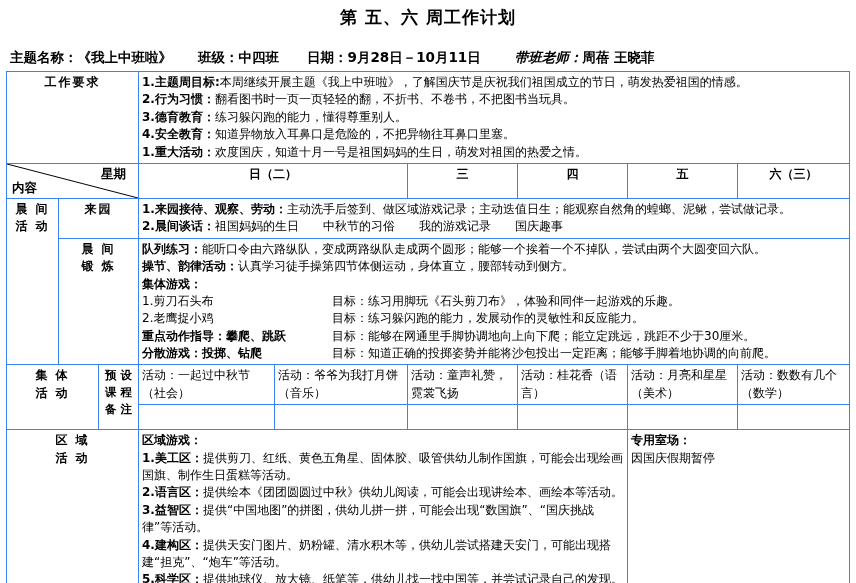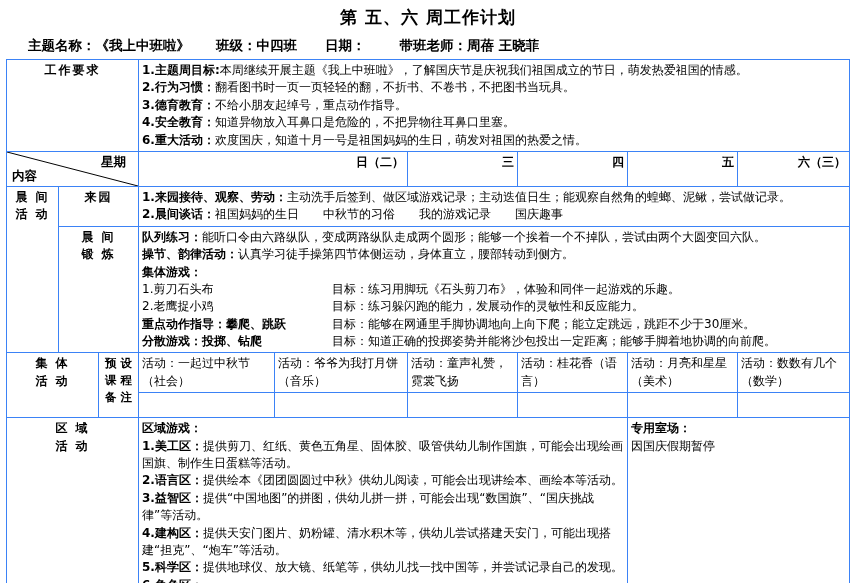--- a/index.html
+++ b/index.html
@@ -9,55 +9,55 @@
     font-family:"DejaVu Sans","Liberation Sans",sans-serif;
     font-size:12px;
     color:#000;
   }
   .page{width:856px;box-sizing:border-box;padding:4px 6px 0 6px;}
   .doc-title{
     text-align:center;
     font-weight:bold;
     font-size:17px;
     letter-spacing:1px;
-    margin:2px 0 8px 0;
+    margin:2px 0 20px 0;
   }
   .meta-row{
     display:flex;
     align-items:center;
     font-weight:bold;
     font-size:13.5px;
     margin-bottom:4px;
     padding:0 2px;
   }
-  .meta-row .m1{margin-left:20px;}
+  .meta-row .m1{margin-left:2px;}
   .meta-row .m2{margin-left:26px;}
   .meta-row .m3{margin-left:28px;}
-  .meta-row .m4{margin-left:34px;}
+  .meta-row .m4{margin-left:34px;font-style:italic;}
   table.grid{
     border-collapse:collapse;
     width:843px;
     table-layout:fixed;
   }
   table.grid td{
     border:1px solid #3b82f6;
     padding:2px 3px;
     vertical-align:top;
     font-size:12px;
     line-height:1.45;
   }
   td.vlabel{
     text-align:center;
     vertical-align:middle;
     font-weight:bold;
     font-size:13px;
     letter-spacing:2px;
     padding:2px;
   }
-  td.center{text-align:right;vertical-align:middle;}
+  td.center{text-align:center;vertical-align:middle;}
   .b{font-weight:bold;}
   .req-line{margin:0;}
   .corner{
     position:relative;
     height:34px;
     padding:0 !important;
   }
   .corner .diag{
     position:absolute;left:0;top:0;width:100%;height:100%;
   }
@@ -80,20 +80,21 @@
 <div class="page">
 
   <div class="doc-title">第 五、六 周工作计划</div>
 
   <div class="meta-row">
     <span class="m1">主题名称：</span>
     <span>《我上中班啦》</span>
     <span class="m2">班级：</span>
     <span>中四班</span>
     <span class="m3">日期：</span>
+    <span>9月28日－10月11日</span>
     <span class="m4">带班老师：</span>
     <span>周蓓 王晓菲</span>
   </div>
 
   <table class="grid">
     <colgroup>
       <col style="width:52px">
       <col style="width:40px">
       <col style="width:40px">
       <col style="width:136px">
@@ -103,23 +104,23 @@
       <col style="width:110px">
       <col style="width:112px">
     </colgroup>
 
     <tbody>
         <tr>
       <td class="vlabel" colspan="3">工作要求</td>
       <td colspan="6" class="tight">
         <div class="req-line"><span class="b">1.主题周目标:</span><span>本周继续开展主题《我上中班啦》，了解国庆节是庆祝我们祖国成立的节日，萌发热爱祖国的情感。</span></div>
         <div class="req-line"><span class="b">2.行为习惯：</span><span>翻看图书时一页一页轻轻的翻，不折书、不卷书，不把图书当玩具。</span></div>
-        <div class="req-line"><span class="b">3.德育教育：</span><span>不给小朋友起绰号，重点动作指导。</span></div>
+        <div class="req-line"><span class="b">3.德育教育：</span><span>练习躲闪跑的能力，懂得尊重别人。</span></div>
         <div class="req-line"><span class="b">4.安全教育：</span><span>知道异物放入耳鼻口是危险的，不把异物往耳鼻口里塞。</span></div>
-        <div class="req-line"><span class="b">6.重大活动：</span><span>欢度国庆，知道十月一号是祖国妈妈的生日，萌发对祖国的热爱之情。</span></div>
+        <div class="req-line"><span class="b">1.重大活动：</span><span>欢度国庆，知道十月一号是祖国妈妈的生日，萌发对祖国的热爱之情。</span></div>
       </td>
     </tr>
 
     <tr>
       <td class="corner" colspan="3">
         <svg class="diag" viewBox="0 0 132 34" preserveAspectRatio="none">
           <line x1="0" y1="0" x2="132" y2="34" stroke="#000" stroke-width="1"></line>
         </svg>
         <span class="tr">星期</span>
         <span class="bl">内容</span>

